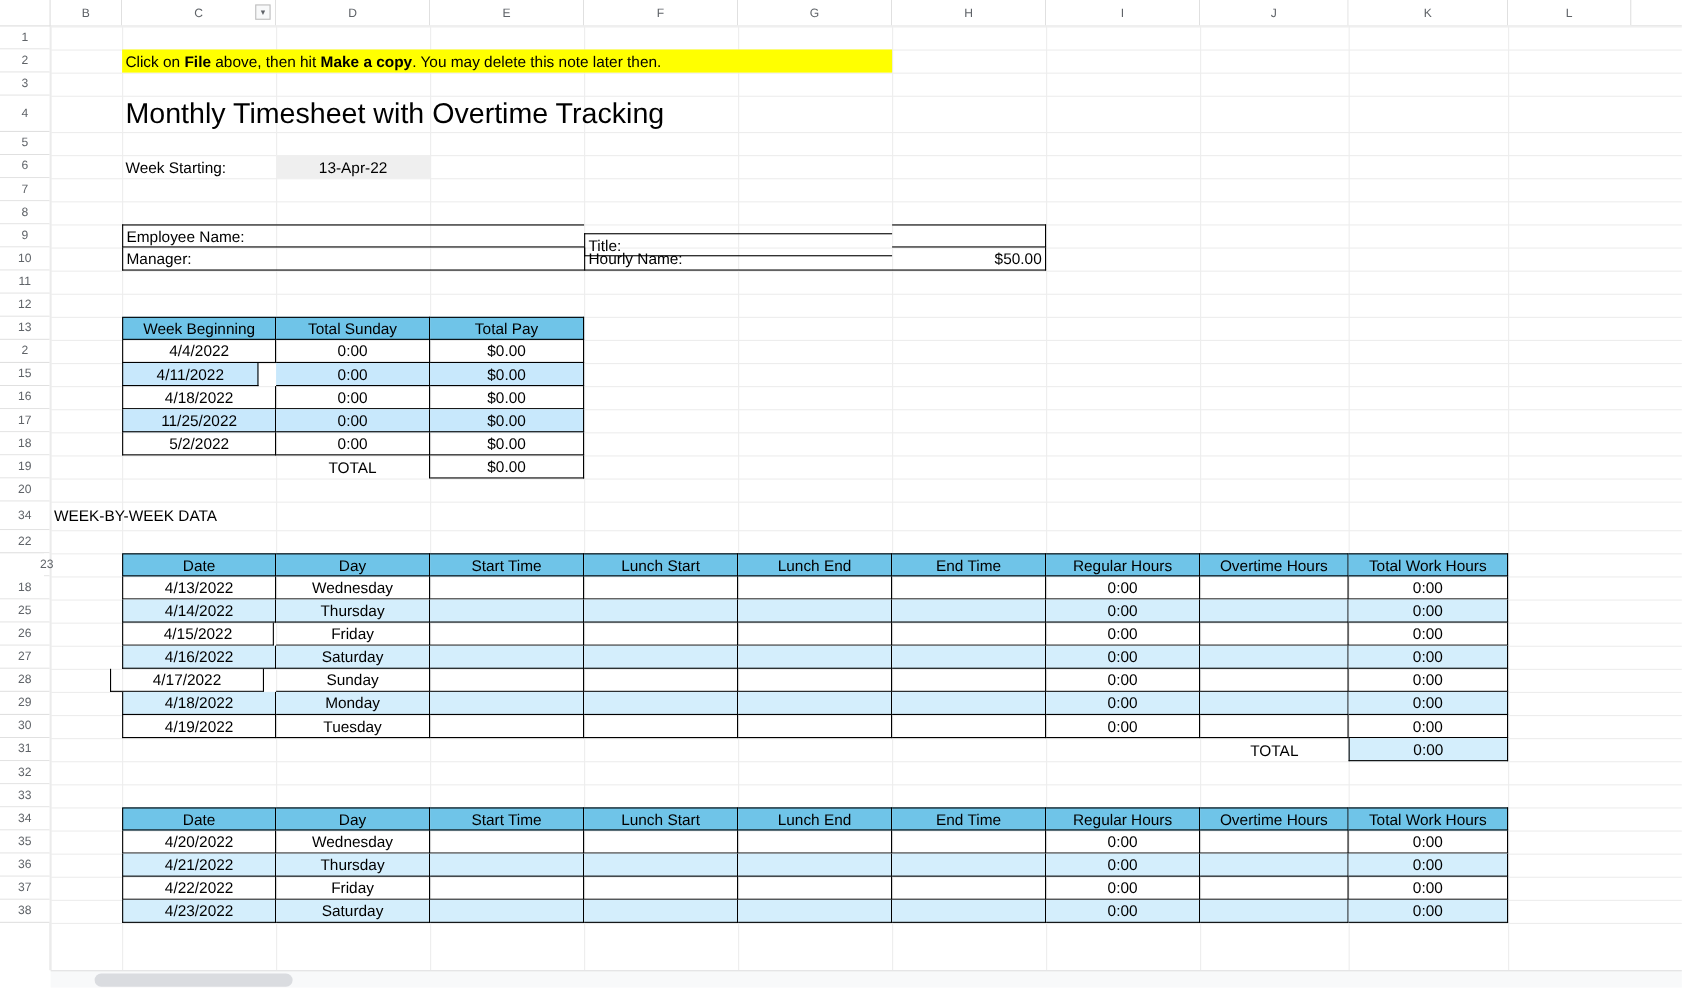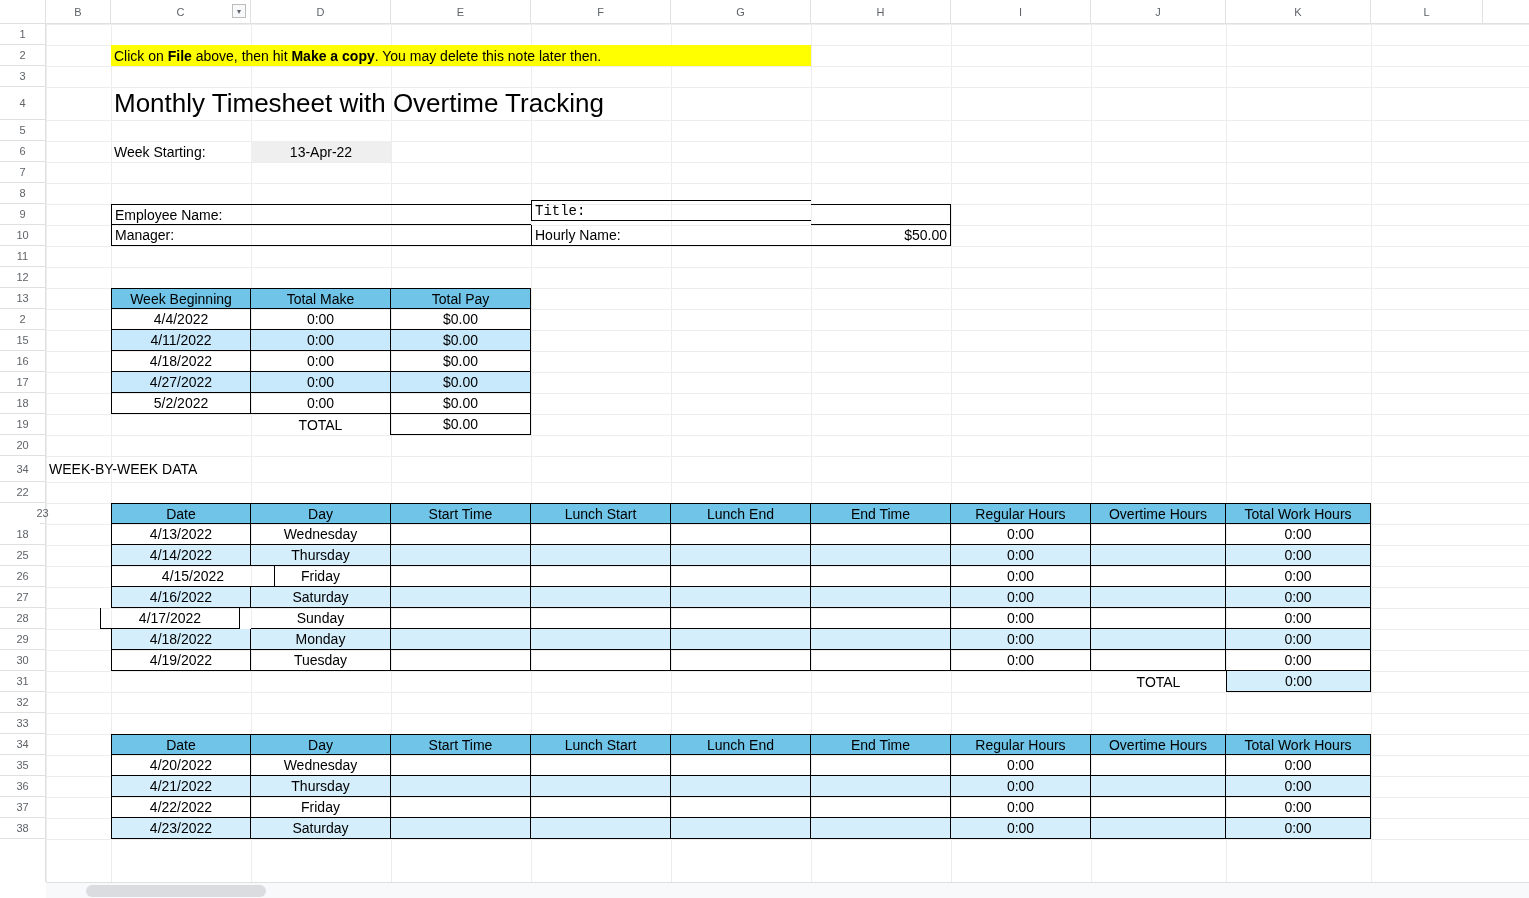--- a/index.html
+++ b/index.html
@@ -255,38 +255,38 @@
         <div class="hline" style="top: 815px;"></div>
       </div>
     <div id="cells">
         <div class="cell highlight left" style="left: 65px; top: 21px; width: 700px; height: 21px;">
           <span>Click on <b>File</b> above, then hit <b>Make a copy</b>. You may delete this note later then.</span>
         </div>
         <div class="cell title left" style="left: 65px; top: 63px; width: 840px; height: 33px;">Monthly Timesheet with Overtime Tracking</div>
         <div class="cell left" style="left: 65px; top: 117px; width: 140px; height: 21px;">Week Starting:</div>
         <div class="cell greybox center" style="left: 205px; top: 117px; width: 140px; height: 21px;">13-Apr-22</div>
         <div class="cell left bord-l bord-t bord-b" style="left: 65px; top: 180px; width: 420px; height: 21px;">Employee Name:</div>
-        <div class="cell left bord-l bord-t bord-b" style="left: 485px; top: 176px; width: 280px; height: 21px; font-family: Liberation Mono, monospace;">Title:</div>
+        <div class="cell left bord-l bord-t bord-b" style="left: 485px; top: 188px; width: 280px; height: 21px;">Title:</div>
         <div class="cell bord-t bord-b bord-r" style="left: 765px; top: 180px; width: 140px; height: 21px;"></div>
         <div class="cell left bord-l bord-b" style="left: 65px; top: 201px; width: 420px; height: 21px;">Manager:</div>
         <div class="cell left bord-l bord-b" style="left: 485px; top: 201px; width: 140px; height: 21px;">Hourly Name:</div>
         <div class="cell right bord-b bord-r" style="left: 625px; top: 201px; width: 280px; height: 21px;">$50.00</div>
         <div class="cell hdr-blue bord-l bord-t bord-b bord-r" style="left: 65px; top: 264px; width: 140px; height: 21px;">Week Beginning</div>
-        <div class="cell hdr-blue bord-t bord-b bord-r" style="left: 205px; top: 264px; width: 140px; height: 21px;">Total Make</div>
+        <div class="cell hdr-blue bord-t bord-b bord-r" style="left: 205px; top: 264px; width: 140px; height: 21px;">Total Sunday</div>
         <div class="cell hdr-blue bord-t bord-b bord-r" style="left: 345px; top: 264px; width: 140px; height: 21px;">Total Pay</div>
         <div class="cell  center bord-l bord-b bord-r" style="left: 65px; top: 285px; width: 140px; height: 21px;">4/4/2022</div>
         <div class="cell  center bord-b bord-r" style="left: 205px; top: 285px; width: 140px; height: 21px;">0:00</div>
         <div class="cell  center bord-b bord-r" style="left: 345px; top: 285px; width: 140px; height: 21px;">$0.00</div>
-        <div class="cell light-blue center bord-l bord-b bord-r" style="left: 65px; top: 306px; width: 140px; height: 21px;">4/11/2022</div>
+        <div class="cell light-blue center bord-l bord-b bord-r" style="left: 65px; top: 306px; width: 124px; height: 21px;">4/11/2022</div>
         <div class="cell light-blue center bord-b bord-r" style="left: 205px; top: 306px; width: 140px; height: 21px;">0:00</div>
         <div class="cell light-blue center bord-b bord-r" style="left: 345px; top: 306px; width: 140px; height: 21px;">$0.00</div>
         <div class="cell  center bord-l bord-b bord-r" style="left: 65px; top: 327px; width: 140px; height: 21px;">4/18/2022</div>
         <div class="cell  center bord-b bord-r" style="left: 205px; top: 327px; width: 140px; height: 21px;">0:00</div>
         <div class="cell  center bord-b bord-r" style="left: 345px; top: 327px; width: 140px; height: 21px;">$0.00</div>
-        <div class="cell light-blue center bord-l bord-b bord-r" style="left: 65px; top: 348px; width: 140px; height: 21px;">4/27/2022</div>
+        <div class="cell light-blue center bord-l bord-b bord-r" style="left: 65px; top: 348px; width: 140px; height: 21px;">11/25/2022</div>
         <div class="cell light-blue center bord-b bord-r" style="left: 205px; top: 348px; width: 140px; height: 21px;">0:00</div>
         <div class="cell light-blue center bord-b bord-r" style="left: 345px; top: 348px; width: 140px; height: 21px;">$0.00</div>
         <div class="cell  center bord-l bord-b bord-r" style="left: 65px; top: 369px; width: 140px; height: 21px;">5/2/2022</div>
         <div class="cell  center bord-b bord-r" style="left: 205px; top: 369px; width: 140px; height: 21px;">0:00</div>
         <div class="cell  center bord-b bord-r" style="left: 345px; top: 369px; width: 140px; height: 21px;">$0.00</div>
         <div class="cell center bord-r" style="left: 205px; top: 390px; width: 140px; height: 21px;">TOTAL</div>
         <div class="cell center bord-b bord-r" style="left: 345px; top: 390px; width: 140px; height: 21px;">$0.00</div>
         <div class="cell left" style="left: 0px; top: 432px; width: 485px; height: 26px;">WEEK-BY-WEEK DATA</div>
         <div class="cell hdr-blue2 bord-t bord-b bord-l bord-r" style="left: 65px; top: 479px; width: 140px; height: 21px;">Date</div>
         <div class="cell hdr-blue2 bord-t bord-b bord-r" style="left: 205px; top: 479px; width: 140px; height: 21px;">Day</div>
@@ -308,21 +308,21 @@
         <div class="cell  center bord-b bord-r" style="left: 1180px; top: 500px; width: 145px; height: 21px;">0:00</div>
         <div class="cell lighter-blue center bord-b bord-l bord-r" style="left: 65px; top: 521px; width: 140px; height: 21px;">4/14/2022</div>
         <div class="cell lighter-blue center bord-b bord-r" style="left: 205px; top: 521px; width: 140px; height: 21px;">Thursday</div>
         <div class="cell lighter-blue center bord-b bord-r" style="left: 345px; top: 521px; width: 140px; height: 21px;"></div>
         <div class="cell lighter-blue center bord-b bord-r" style="left: 485px; top: 521px; width: 140px; height: 21px;"></div>
         <div class="cell lighter-blue center bord-b bord-r" style="left: 625px; top: 521px; width: 140px; height: 21px;"></div>
         <div class="cell lighter-blue center bord-b bord-r" style="left: 765px; top: 521px; width: 140px; height: 21px;"></div>
         <div class="cell lighter-blue center bord-b bord-r" style="left: 905px; top: 521px; width: 140px; height: 21px;">0:00</div>
         <div class="cell lighter-blue center bord-b bord-r" style="left: 1045px; top: 521px; width: 135px; height: 21px;"></div>
         <div class="cell lighter-blue center bord-b bord-r" style="left: 1180px; top: 521px; width: 145px; height: 21px;">0:00</div>
-        <div class="cell  center bord-b bord-l bord-r" style="left: 65px; top: 542px; width: 164px; height: 21px;">4/15/2022</div>
+        <div class="cell  center bord-b bord-l bord-r" style="left: 65px; top: 542px; width: 138px; height: 21px;">4/15/2022</div>
         <div class="cell  center bord-b bord-r" style="left: 205px; top: 542px; width: 140px; height: 21px;">Friday</div>
         <div class="cell  center bord-b bord-r" style="left: 345px; top: 542px; width: 140px; height: 21px;"></div>
         <div class="cell  center bord-b bord-r" style="left: 485px; top: 542px; width: 140px; height: 21px;"></div>
         <div class="cell  center bord-b bord-r" style="left: 625px; top: 542px; width: 140px; height: 21px;"></div>
         <div class="cell  center bord-b bord-r" style="left: 765px; top: 542px; width: 140px; height: 21px;"></div>
         <div class="cell  center bord-b bord-r" style="left: 905px; top: 542px; width: 140px; height: 21px;">0:00</div>
         <div class="cell  center bord-b bord-r" style="left: 1045px; top: 542px; width: 135px; height: 21px;"></div>
         <div class="cell  center bord-b bord-r" style="left: 1180px; top: 542px; width: 145px; height: 21px;">0:00</div>
         <div class="cell lighter-blue center bord-b bord-l bord-r" style="left: 65px; top: 563px; width: 140px; height: 21px;">4/16/2022</div>
         <div class="cell lighter-blue center bord-b bord-r" style="left: 205px; top: 563px; width: 140px; height: 21px;">Saturday</div>

